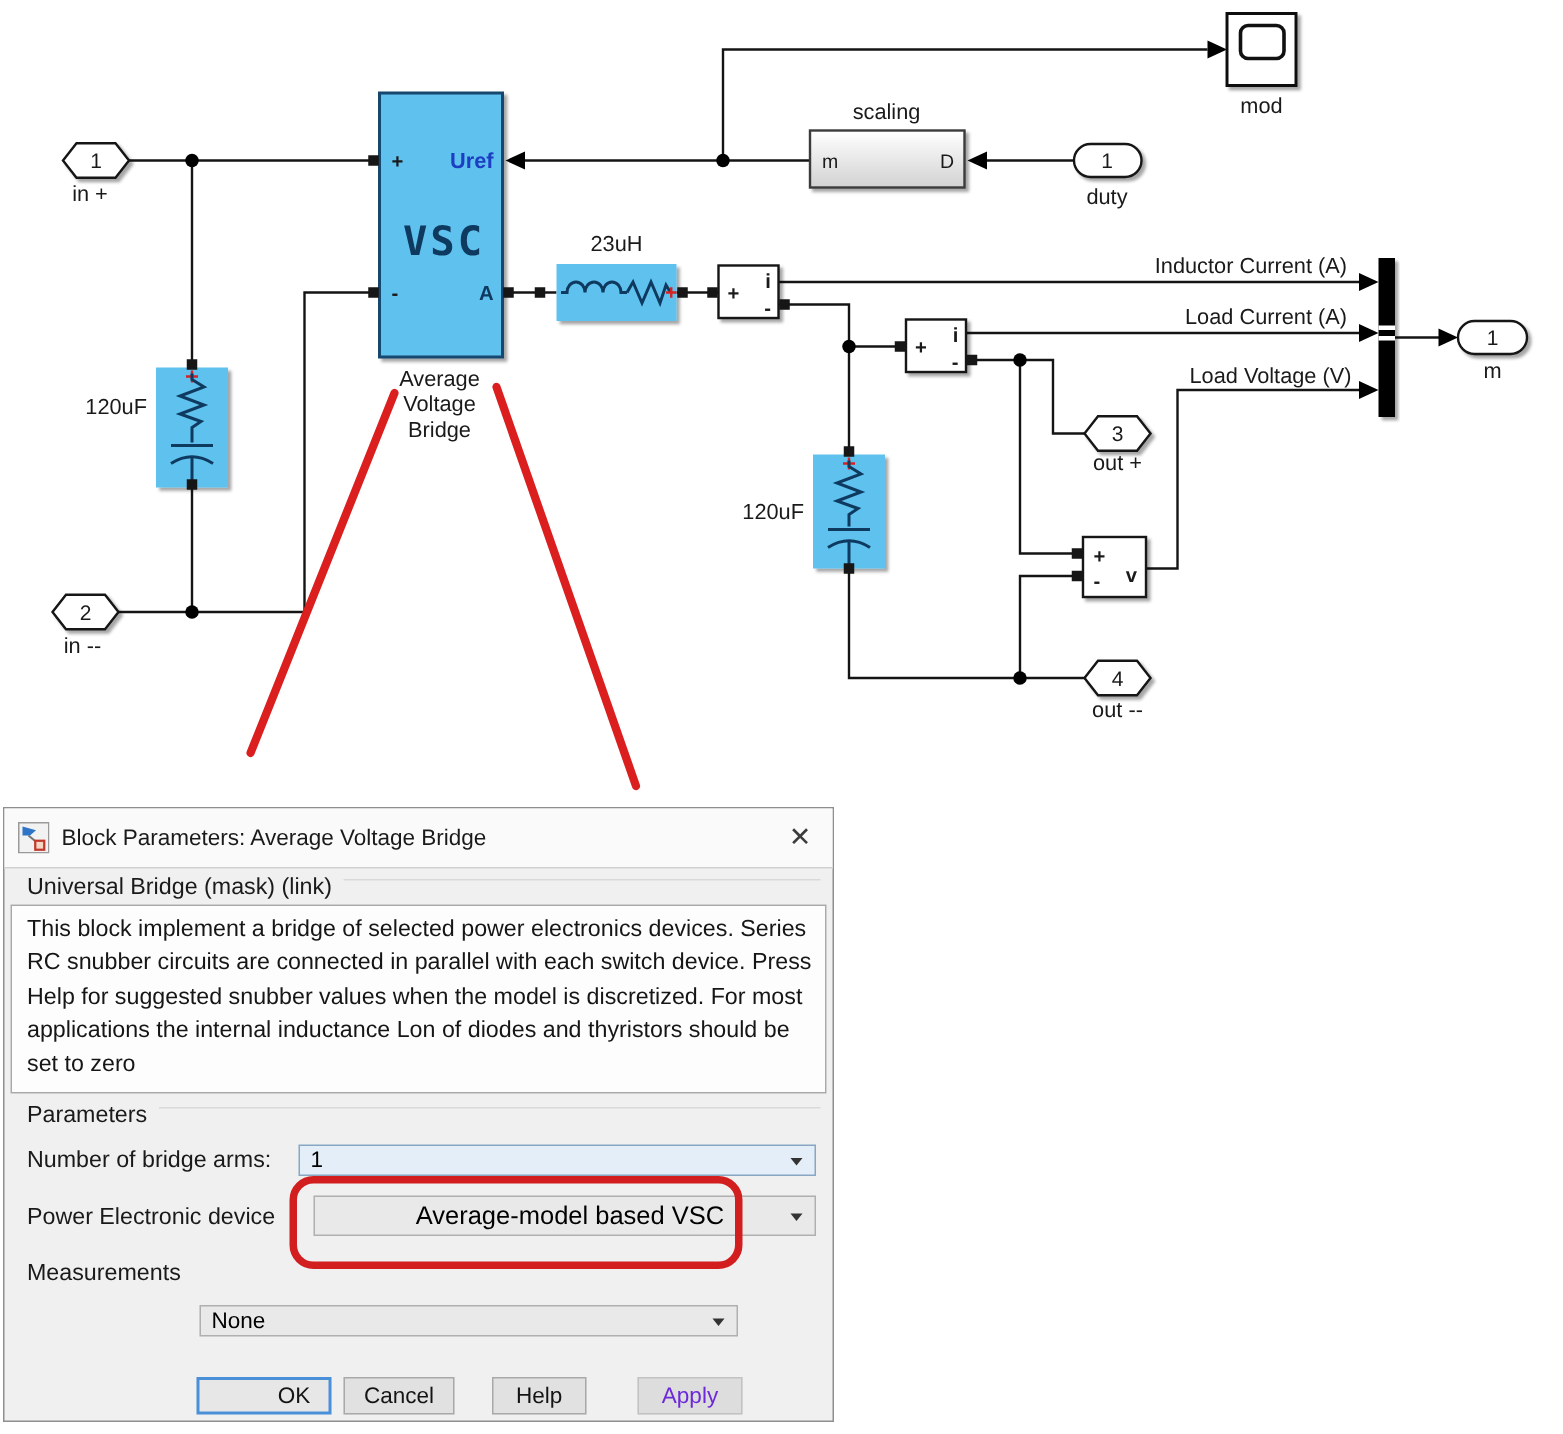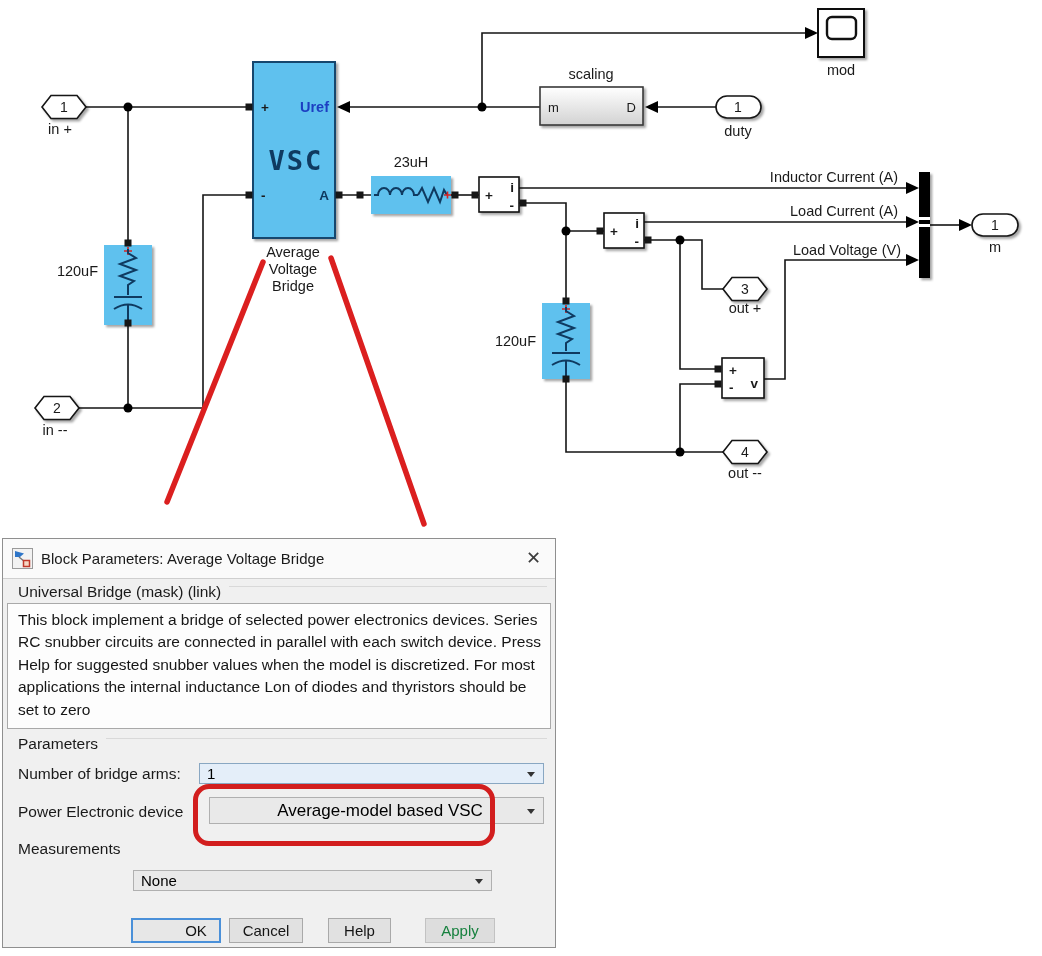--- a/index.html
+++ b/index.html
@@ -46,21 +46,21 @@
   .dropdown .ddval{padding-left:7px;white-space:nowrap;overflow:hidden;}
   .dd-f15 .ddval{font-size:15px;}
   .dd-f17 .ddval{font-size:17px;}
   .ddarrow{position:absolute;right:8px;top:50%;margin-top:-2px;width:0;height:0;
            border-left:4.5px solid transparent;border-right:4.5px solid transparent;
            border-top:5.5px solid #333;}
   .btn{position:absolute;top:379px;height:25px;background:#e1e1e1;border:1px solid #a9a9a9;
        box-sizing:border-box;font-size:15px;color:#141414;display:flex;align-items:center;
        justify-content:center;cursor:pointer;}
   .btn-ok{border:2px solid #4a90d9;background:#e7e7e7;padding-left:40px;}
-  .btn-disabled{background:#dddddd;border:1px solid #c2c2c2;color:#15803d;cursor:default;}
+  .btn-disabled{background:#dddddd;border:1px solid #c2c2c2;color:#6d28d9;cursor:default;}
   #red-circle{position:absolute;left:193px;top:784px;width:292px;height:52px;
               border:5px solid #D21E1E;border-radius:16px;pointer-events:none;}
 </style>
 </head>
 <body>
 
 <div id="stage">
 
 <svg id="diagram" width="1042" height="538" viewBox="0 0 1042 538">
   <defs>

